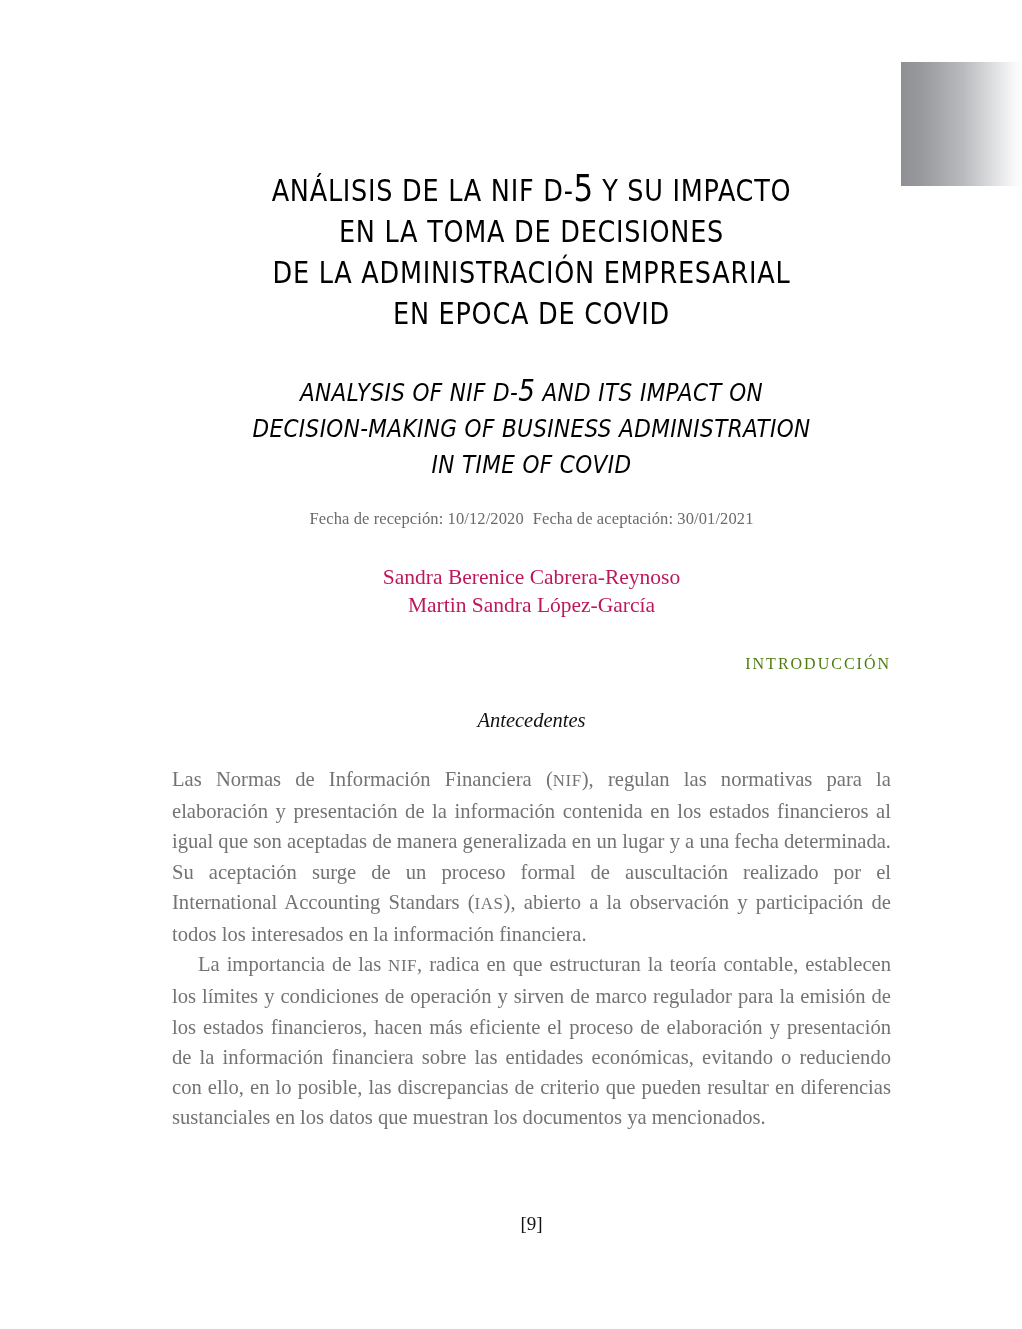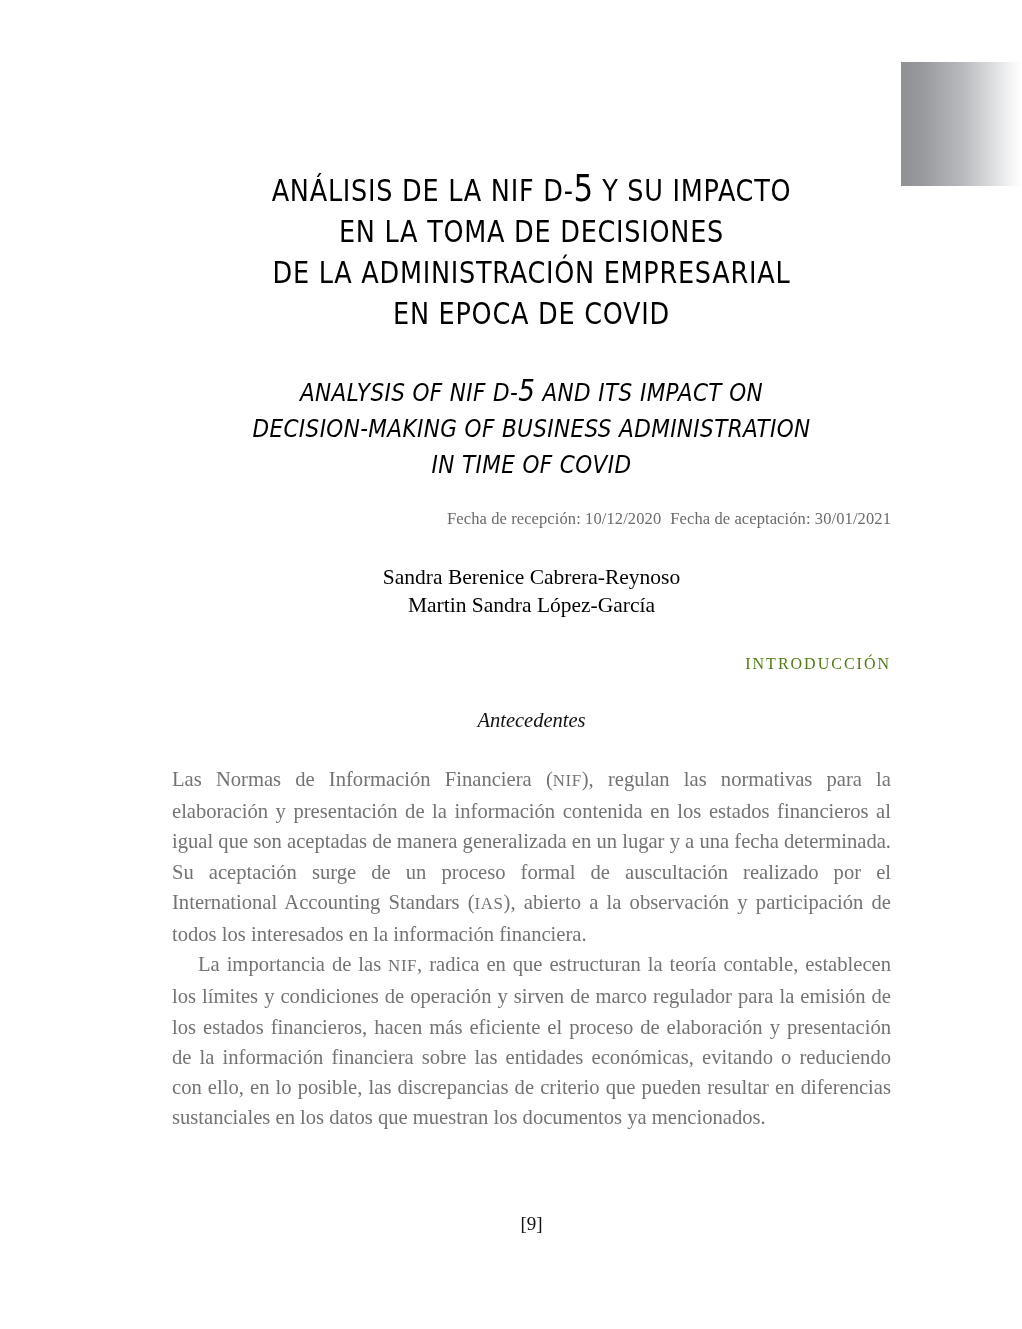--- a/index.html
+++ b/index.html
@@ -80,38 +80,38 @@
   }
   .title-en .big-num {
     font-size: 31px;
     line-height: 0;
   }
 
   
   .dates {
     margin: 0;
     padding-top: 26px;
-    text-align: right;
+    text-align: center;
     font-family: "Liberation Serif", "DejaVu Serif", serif;
     font-size: 16.5px;
     line-height: 22px;
     color: #6a6a6a;
     letter-spacing: 0.1px;
   }
   .dates .gap { display: inline-block; width: 9px; }
 
   
   .authors {
     margin: 0;
     padding-top: 33px;
     text-align: center;
     font-family: "Liberation Serif", "DejaVu Serif", serif;
     font-size: 21.5px;
     line-height: 28px;
-    color: #000000;
+    color: #be185d;
   }
   .author-line { display: block; }
 
   
   .section-head {
     margin: 0;
     padding-top: 36px;
     text-align: right;
     font-family: "Liberation Serif", "DejaVu Serif", serif;
     font-size: 16px;

